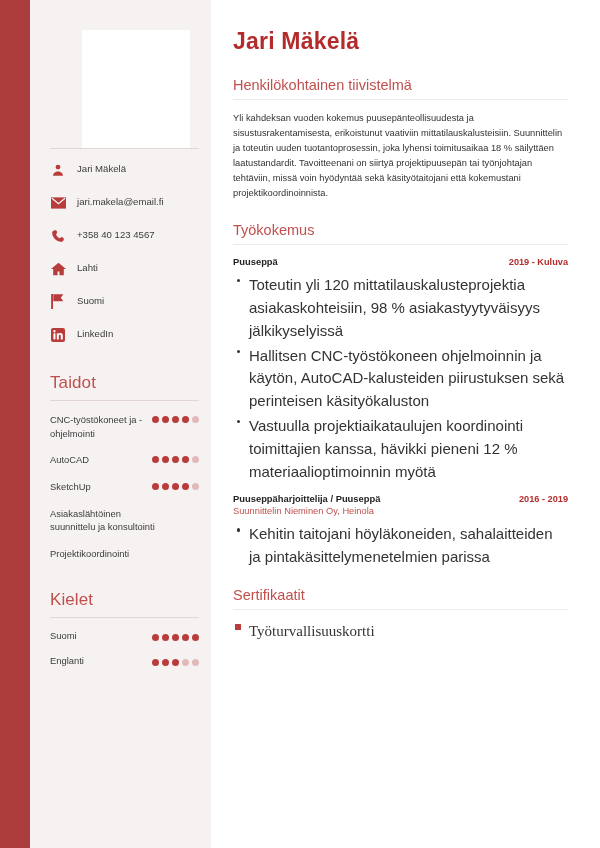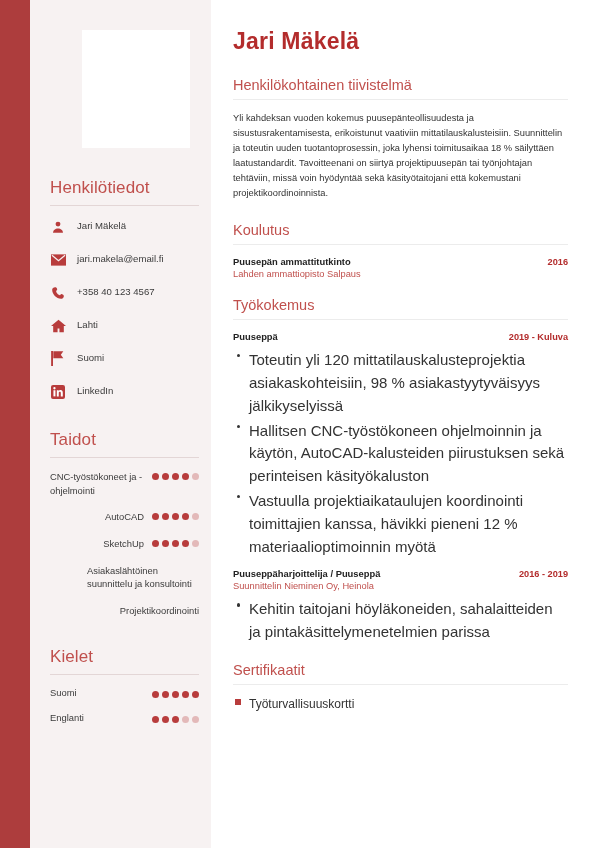--- a/index.html
+++ b/index.html
@@ -64,21 +64,21 @@
   }
   .ci-icon svg { display: block; }
   .ci-text {
     font-size: 9.6px;
     color: #3b3b3b;
     line-height: 1.3;
   }
   .skill-row {
     display: flex;
     align-items: flex-start;
-    justify-content: flex-end;
+    justify-content: space-between;
     gap: 8px;
     margin-bottom: 13px;
   }
   .skill-name {
     font-size: 9.4px;
     color: #3b3b3b;
     line-height: 1.45;
     max-width: 112px;
   }
   .dots {
@@ -171,45 +171,45 @@
     content: "";
     position: absolute;
     left: 4px; top: 5px;
     width: 3.2px; height: 3.2px;
     border-radius: 50%;
     background: #333333;
   }
   .cert-list { list-style: none; margin-top: 2px; }
   .cert-list li {
     position: relative;
-    font-size: 12px;
+    font-size: 15px;
     color: #333333;
     padding-left: 16px;
     margin-bottom: 13px;
     line-height: 1.4;
+    font-family: Liberation Serif, serif;
   }
   .cert-list li::before {
     content: "";
     position: absolute;
     left: 2px; top: 3px;
     width: 6px; height: 6px;
     background: #b83c3c;
   }
 </style>
 </head>
 <body>
 
 <div class="page">
 
   <div class="stripe"></div>
 
   <aside class="sidebar">
     <div class="photo"></div>
 
-    <h2 class="side-heading">Henkilötiedot</h2>
     <div class="side-rule"></div>
 
     <ul class="contact-list">
       <li class="contact-item">
         <span class="ci-icon">
           <svg width="14" height="14" viewBox="0 0 24 24" fill="#b83c3c">
               <circle cx="12" cy="7" r="4.2"></circle>
               <path d="M3.5 22c0-4.7 3.8-7.5 8.5-7.5s8.5 2.8 8.5 7.5z"></path>
             </svg>
         </span>
@@ -331,31 +331,20 @@
 
   <main class="main">
     <h1 class="name">Jari Mäkelä</h1>
 
     <section class="section">
       <h2 class="sec-heading">Henkilökohtainen tiivistelmä</h2>
       <div class="sec-rule"></div>
       <p class="summary">Yli kahdeksan vuoden kokemus puusepänteollisuudesta ja sisustusrakentamisesta, erikoistunut vaativiin mittatilauskalusteisiin. Suunnittelin ja toteutin uuden tuotantoprosessin, joka lyhensi toimitusaikaa 18 % säilyttäen laatustandardit. Tavoitteenani on siirtyä projektipuusepän tai työnjohtajan tehtäviin, missä voin hyödyntää sekä käsityötaitojani että kokemustani projektikoordinoinnista.</p>
     </section>
 
-    <section class="section">
-      <h2 class="sec-heading">Koulutus</h2>
-      <div class="sec-rule"></div>
-      <div class="entry">
-        <div class="entry-head">
-          <span class="entry-title">Puusepän ammattitutkinto</span>
-          <span class="entry-date">2016</span>
-        </div>
-        <div class="entry-org">Lahden ammattiopisto Salpaus</div>
-      </div>
-    </section>
 
     <section class="section">
       <h2 class="sec-heading">Työkokemus</h2>
       <div class="sec-rule"></div>
 
       <div class="entry">
         <div class="entry-head">
           <span class="entry-title">Puuseppä</span>
           <span class="entry-date">2019 - Kuluva</span>
         </div>

